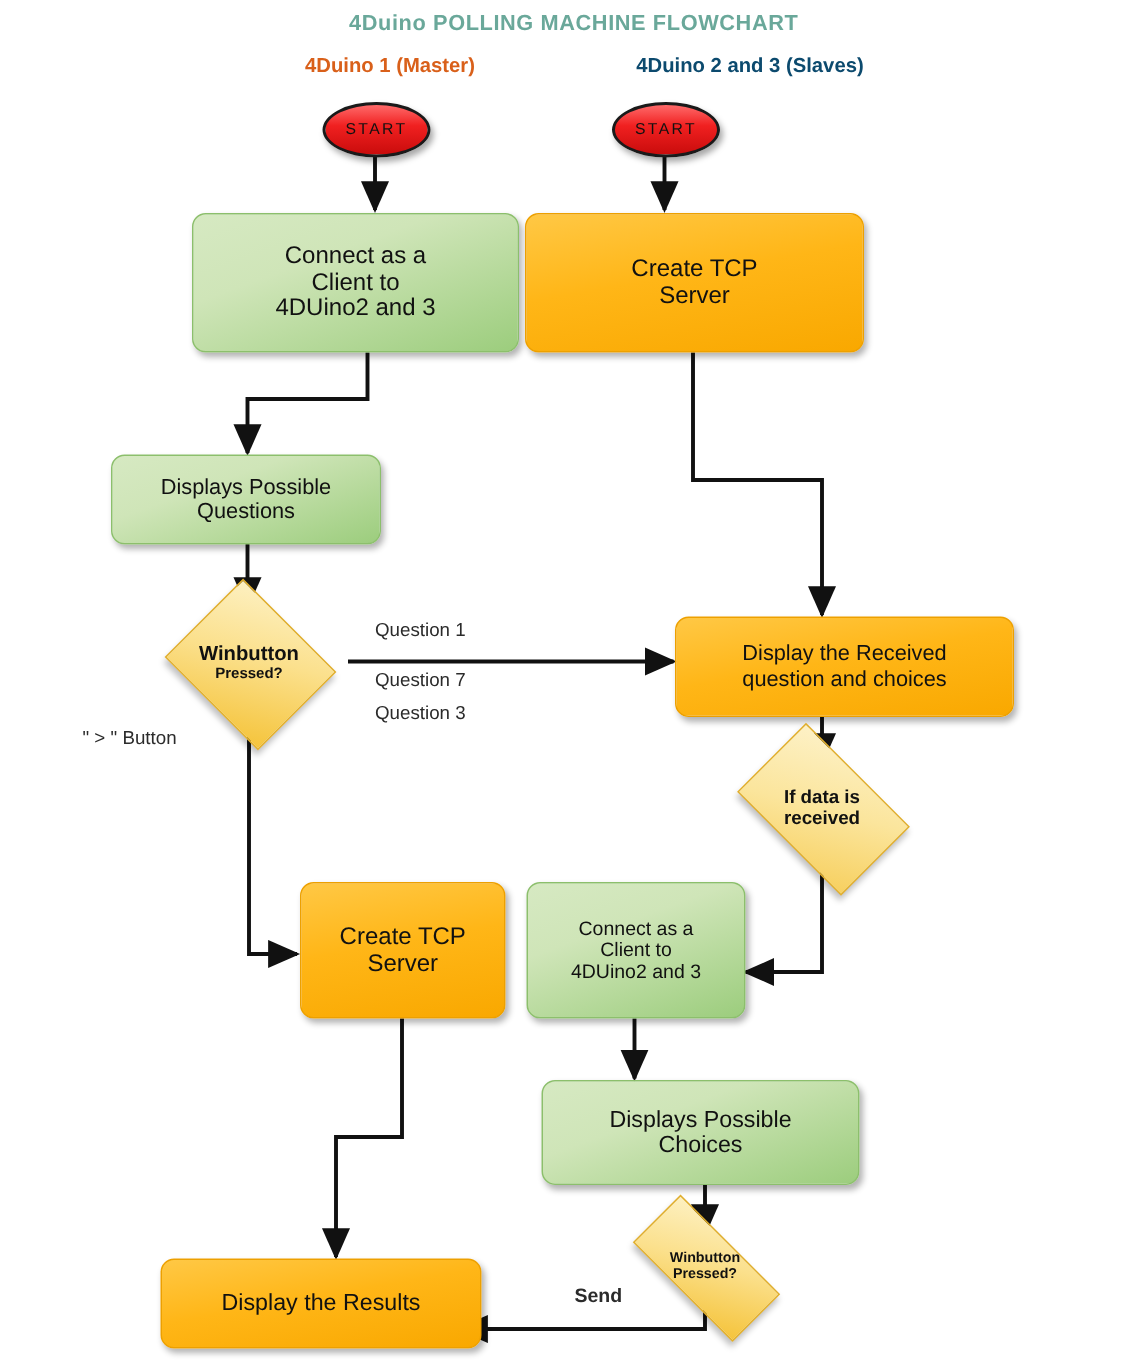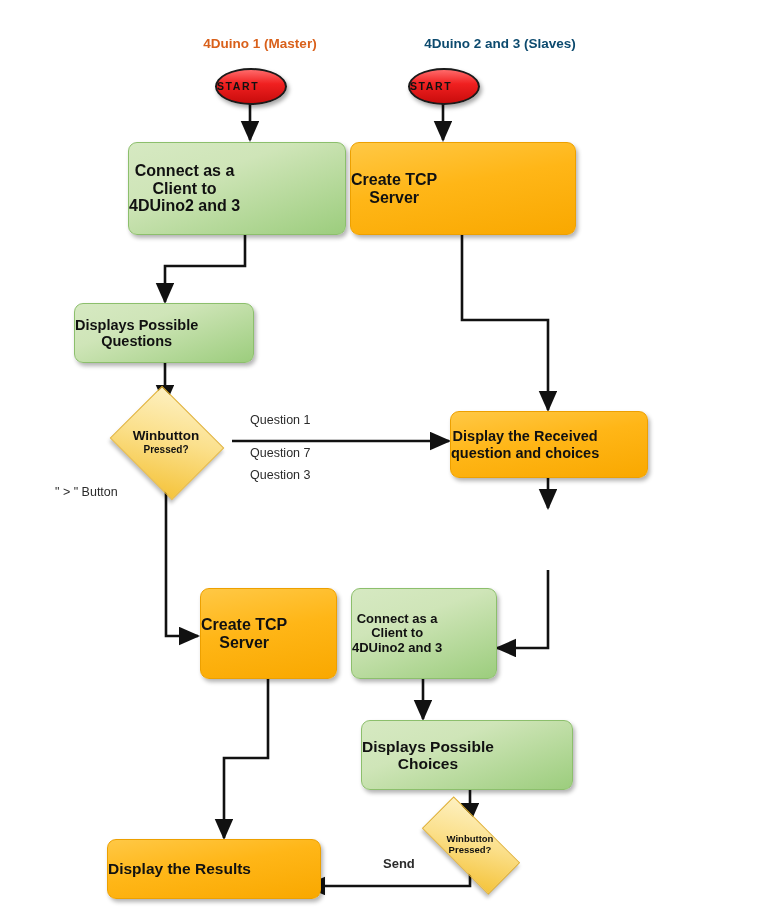--- a/index.html
+++ b/index.html
@@ -7,21 +7,21 @@
        font-family:"Liberation Sans","DejaVu Sans",sans-serif;}
   #stage{position:absolute;left:0;top:0;width:765px;height:912px;}
 
   .hdr{position:absolute;text-align:center;font-weight:bold;white-space:nowrap;}
   #chart-title{left:0;top:8px;width:765px;font-size:14.5px;color:#6aa89a;letter-spacing:.4px;}
   #col-master{left:120px;top:36px;width:280px;font-size:13.5px;color:#d9601a;}
   #col-slaves{left:355px;top:36px;width:290px;font-size:13.5px;color:#0c4a6e;}
 
   
   .node{position:absolute;box-sizing:border-box;display:flex;align-items:center;
-        justify-content:flex-start;text-align:center;font-weight:bold;color:#111;
+        justify-content:center;text-align:center;font-weight:normal;color:#111;
         line-height:1.12;}
   .rect{border-radius:9px;
         box-shadow:2px 3px 4px rgba(0,0,0,.30);}
   .green{background:linear-gradient(160deg,#d6e9c2 0%,#cfe5b8 35%,#9ccd7d 100%);
          border:1px solid #8cbf6c;}
   .orange{background:linear-gradient(170deg,#ffc845 0%,#ffb617 45%,#f9a800 100%);
           border:1px solid #eda000;}
 
   .ellipse{border-radius:50%;border:2px solid #1a1a1a;
            background:linear-gradient(180deg,#ff6a6a 0%,#f02020 42%,#c90c0c 100%);
@@ -43,20 +43,21 @@
   .lbl.b{font-weight:bold;text-align:right;}
 
   svg#wires{position:absolute;left:0;top:0;width:765px;height:912px;}
   svg#wires line,svg#wires polyline{stroke:#111;stroke-width:2.6;fill:none;}
 </style>
 </head>
 <body>
 
 <div id="stage">
 
+  <div class="hdr" id="chart-title">4Duino POLLING MACHINE FLOWCHART</div>
   <div class="hdr" id="col-master">4Duino 1 (Master)</div>
   <div class="hdr" id="col-slaves">4Duino 2 and 3 (Slaves)</div>
 
   <svg id="wires" viewBox="0 0 765 912">
     <defs>
       <marker id="ah" markerWidth="9" markerHeight="9" refX="7.4" refY="3.6" orient="auto" markerUnits="strokeWidth">
         <path d="M0,0 L8.2,3.6 L0,7.2 z" fill="#111"></path>
       </marker>
     </defs>
 
@@ -110,25 +111,32 @@
   </div>
 
   <div class="dia" style="left:123px;top:406px;width:86px;height:72px;">
     <div class="face"></div>
     <div class="txt">
       <span style="font-size:13.5px;">Winbutton</span>
       <span style="font-size:10px;">Pressed?</span>
     </div>
   </div>
 
-  <div class="node rect orange" style="left:450px;top:411px;width:198px;height:67px;font-size:14.5px;white-space:pre-line;">
+  <div class="node rect orange" style="left:450px;top:411px;width:226px;height:67px;font-size:14.5px;white-space:pre-line;">
     <span>Display the Received
 question and choices</span>
   </div>
 
+  <div class="dia" style="left:500px;top:507px;width:96px;height:63px;">
+    <div class="face" style="background:linear-gradient(150deg,#fdf1c6 0%,#fbe59c 50%,#f7d060 100%);"></div>
+    <div class="txt">
+      <span style="font-size:12.5px;white-space:pre-line;">If data is
+received</span>
+    </div>
+  </div>
 
   <div class="node rect orange" style="left:200px;top:588px;width:137px;height:91px;font-size:16px;white-space:pre-line;">
     <span>Create TCP
 Server</span>
   </div>
   <div class="node rect green" style="left:351px;top:588px;width:146px;height:91px;font-size:13px;white-space:pre-line;">
     <span>Connect as a
 Client to
 4DUino2 and 3</span>
   </div>

